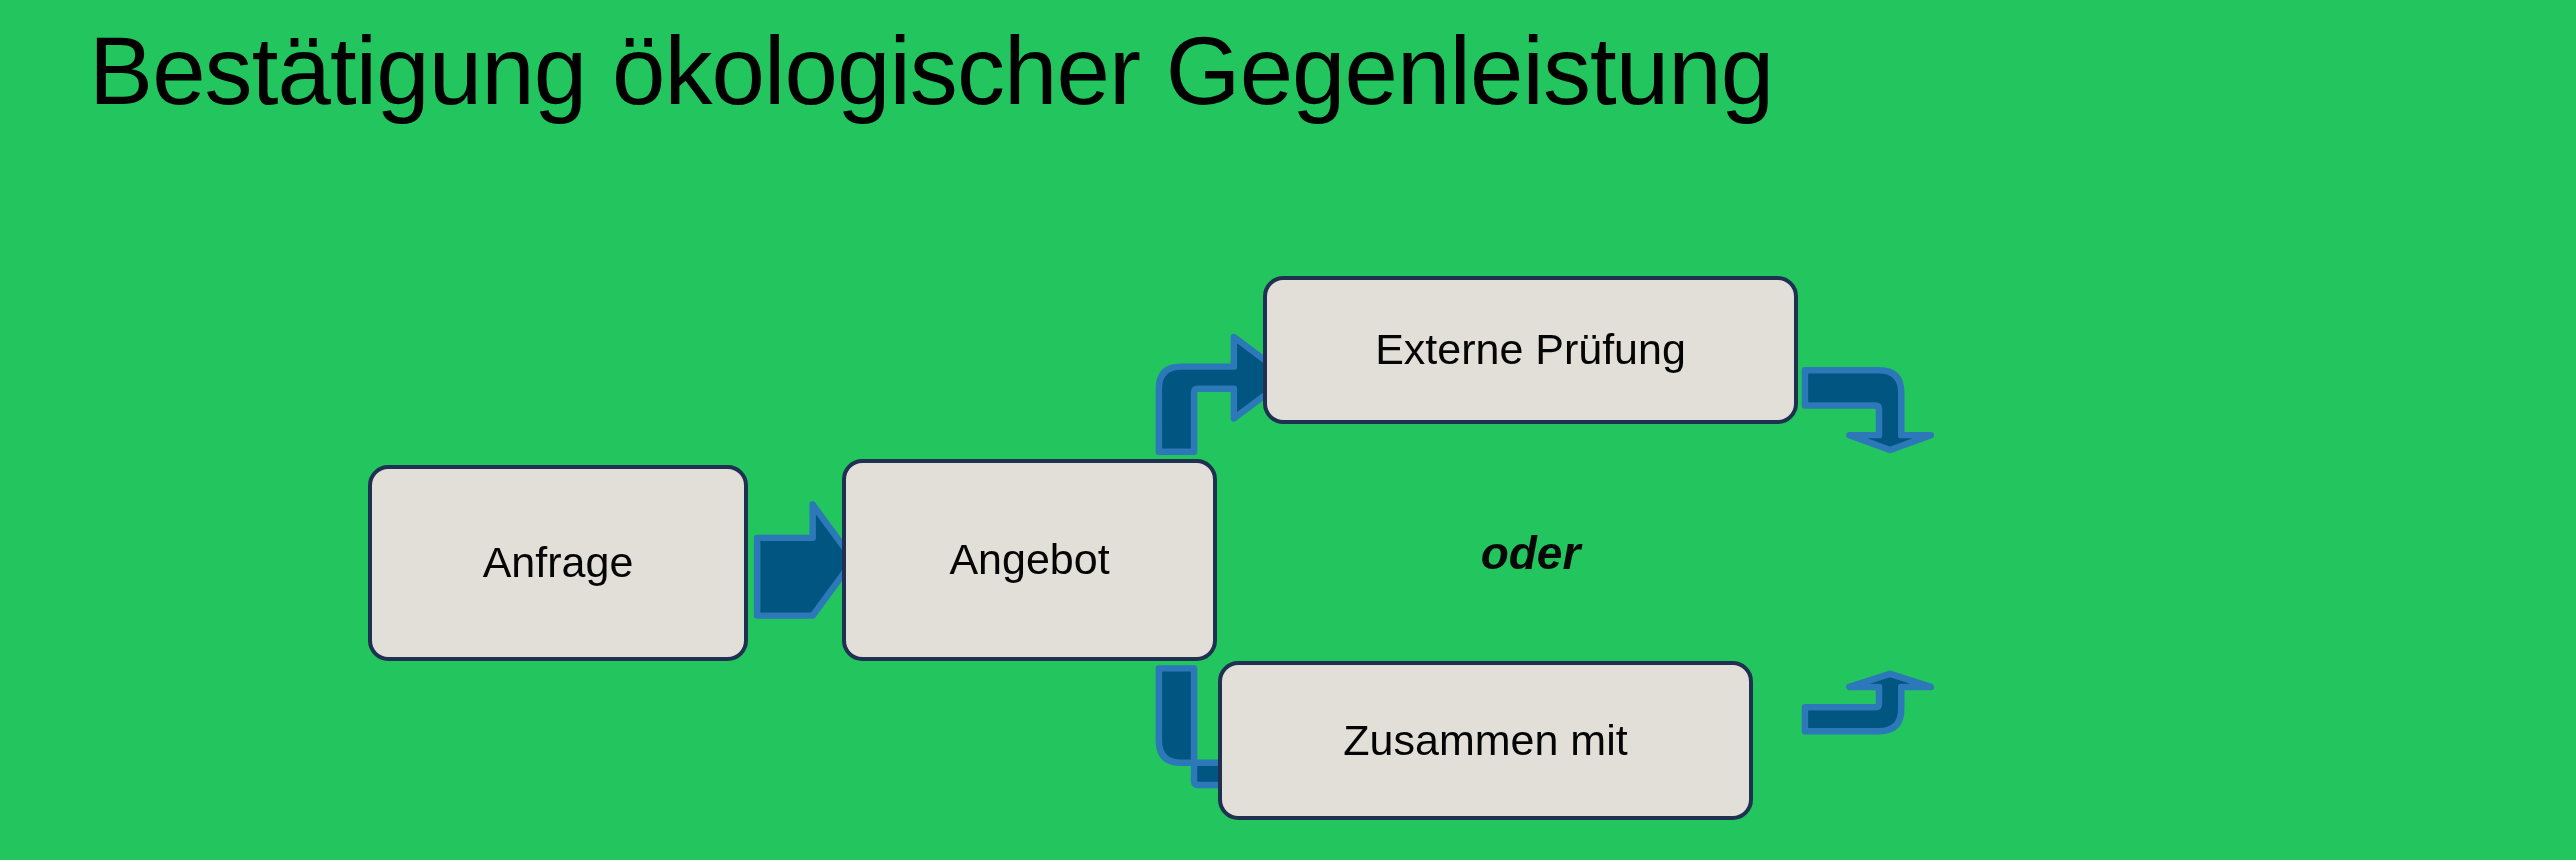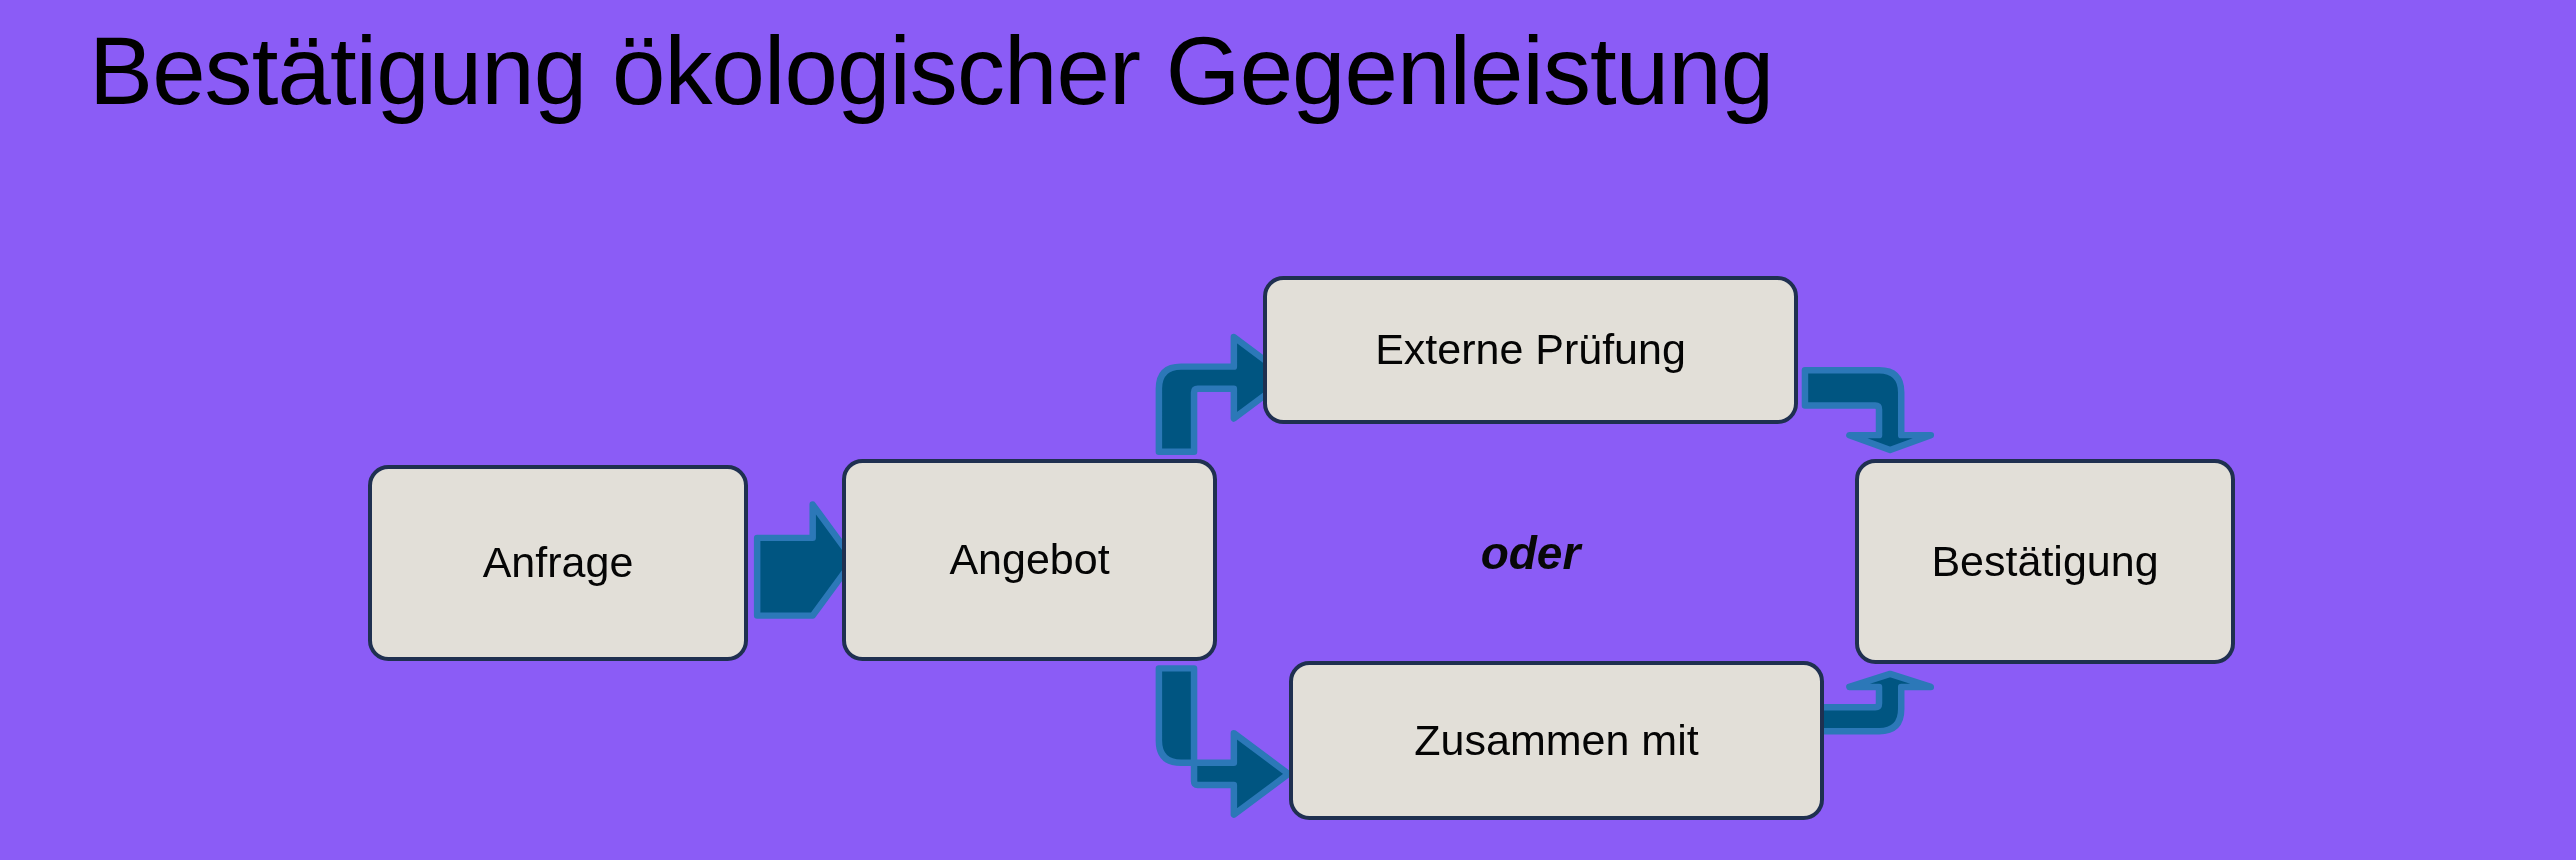--- a/index.html
+++ b/index.html
@@ -7,21 +7,21 @@
     padding: 0;
     background: #47714E;
   }
   body {
     font-family: "Liberation Sans", sans-serif;
   }
   #stage {
     position: relative;
     width: 2576px;
     height: 861px;
-    background: #8b5cf6;
+    background: #22c55e;
     overflow: hidden;
   }
   #title {
     position: absolute;
     left: 89px;
     top: 13px;
     font-family: "Liberation Sans", sans-serif;
     font-size: 96px;
     font-weight: 400;
     letter-spacing: -0.9px;
@@ -51,21 +51,21 @@
     font-size: 43px;
     font-weight: 400;
     line-height: 1.28;
     letter-spacing: 0px;
     padding: 3.7px 9.3px;
   }
   .node span { display: block; }
   #node-anfrage  { left: 368px;  top: 465px; width: 380px;  height: 196px; }
   #node-angebot  { left: 842px;  top: 459px; width: 375px;  height: 202px; }
   #node-extern   { left: 1263px; top: 276px; width: 535px;  height: 148px; }
-  #node-iso      { left: 1289px; top: 661px; width: 535px;  height: 159px; }
+  #node-iso      { left: 1218px; top: 661px; width: 535px;  height: 159px; }
   #node-best     { left: 1855px; top: 459px; width: 380px;  height: 205px; }
   .node-multiline { flex-direction: column; }
   #label-oder {
     position: absolute;
     left: 1263px;
     top: 526px;
     width: 535px;
     text-align: center;
     font-family: "Liberation Sans", sans-serif;
     font-size: 46px;
@@ -119,21 +119,18 @@
     </div>
 
     <div class="node" id="node-extern">
       <span>Externe Prüfung</span>
     </div>
 
     <div class="node node-multiline" id="node-iso">
       <span>Zusammen mit</span>
     </div>
 
-    <div class="node" id="node-best">
-      <span>Bestätigung</span>
-    </div>
 
     <div id="label-oder">oder</div>
 
   </div>
 </div>
 
 
 </body></html>

